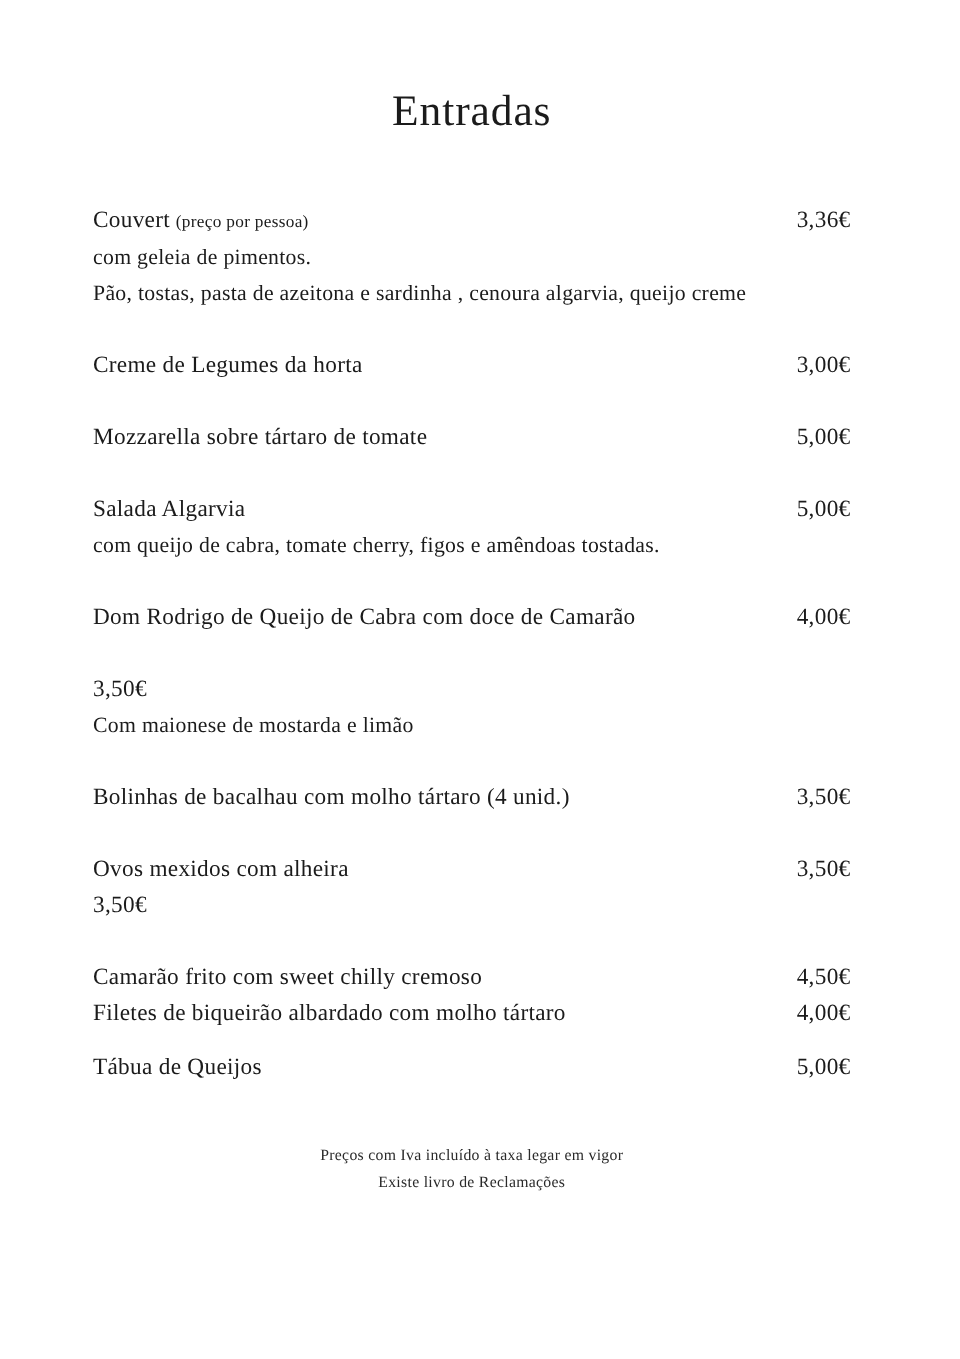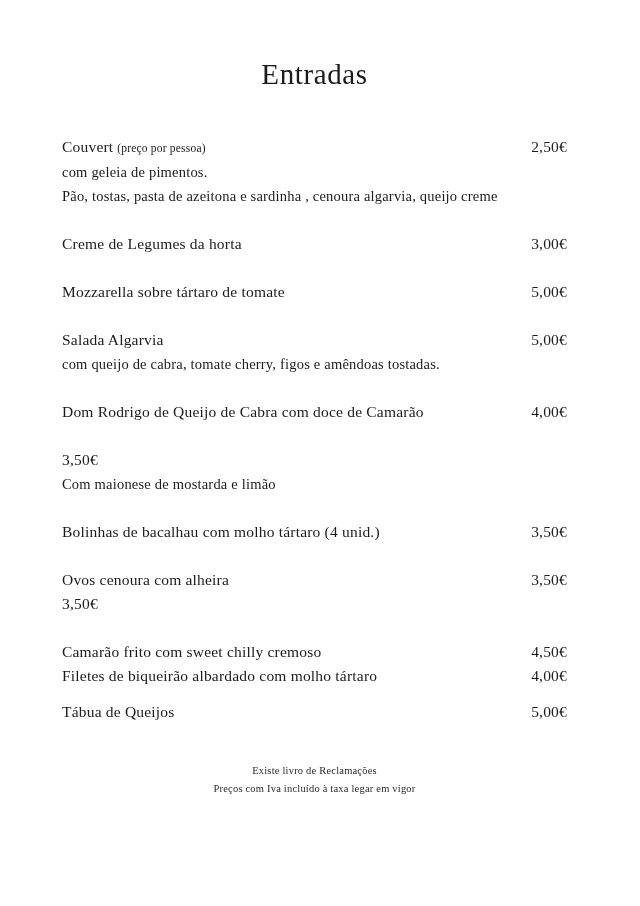--- a/index.html
+++ b/index.html
@@ -64,21 +64,21 @@
   <h1 class="title">Entradas</h1>
 
   <div class="menu">
 
     <div class="group">
       <div class="row">
         <span>
           <span class="name">Couvert</span>
           <span class="note">(preço por pessoa)</span>
         </span>
-        <span class="price">2,50€</span>
+        <span class="price">3,36€</span>
       </div>
       <div class="desc">com geleia de pimentos.</div>
       <div class="desc">Pão, tostas, pasta de azeitona e sardinha , cenoura algarvia, queijo creme</div>
     </div>
 
     <div class="group">
       <div class="row">
         <span class="name">Creme de Legumes da horta</span>
         <span class="price">3,00€</span>
       </div>
@@ -115,21 +115,21 @@
 
     <div class="group">
       <div class="row">
         <span class="name">Bolinhas de bacalhau com molho tártaro (4 unid.)</span>
         <span class="price">3,50€</span>
       </div>
     </div>
 
     <div class="group">
       <div class="row">
-        <span class="name">Ovos cenoura com alheira</span>
+        <span class="name">Ovos mexidos com alheira</span>
         <span class="price">3,50€</span>
       </div>
       <div class="row">
         <span class="price">3,50€</span>
       </div>
     </div>
 
     <div class="group tight-after">
       <div class="row">
         <span class="name">Camarão frito com sweet chilly cremoso</span>
@@ -144,17 +144,17 @@
     <div class="group">
       <div class="row">
         <span class="name">Tábua de Queijos</span>
         <span class="price">5,00€</span>
       </div>
     </div>
 
   </div>
 
   <div class="footer">
+    <div>Preços com Iva incluído à taxa legar em vigor</div>
     <div>Existe livro de Reclamações</div>
-    <div>Preços com Iva incluído à taxa legar em vigor</div>
   </div>
 
 </div>
 
 </body></html>

